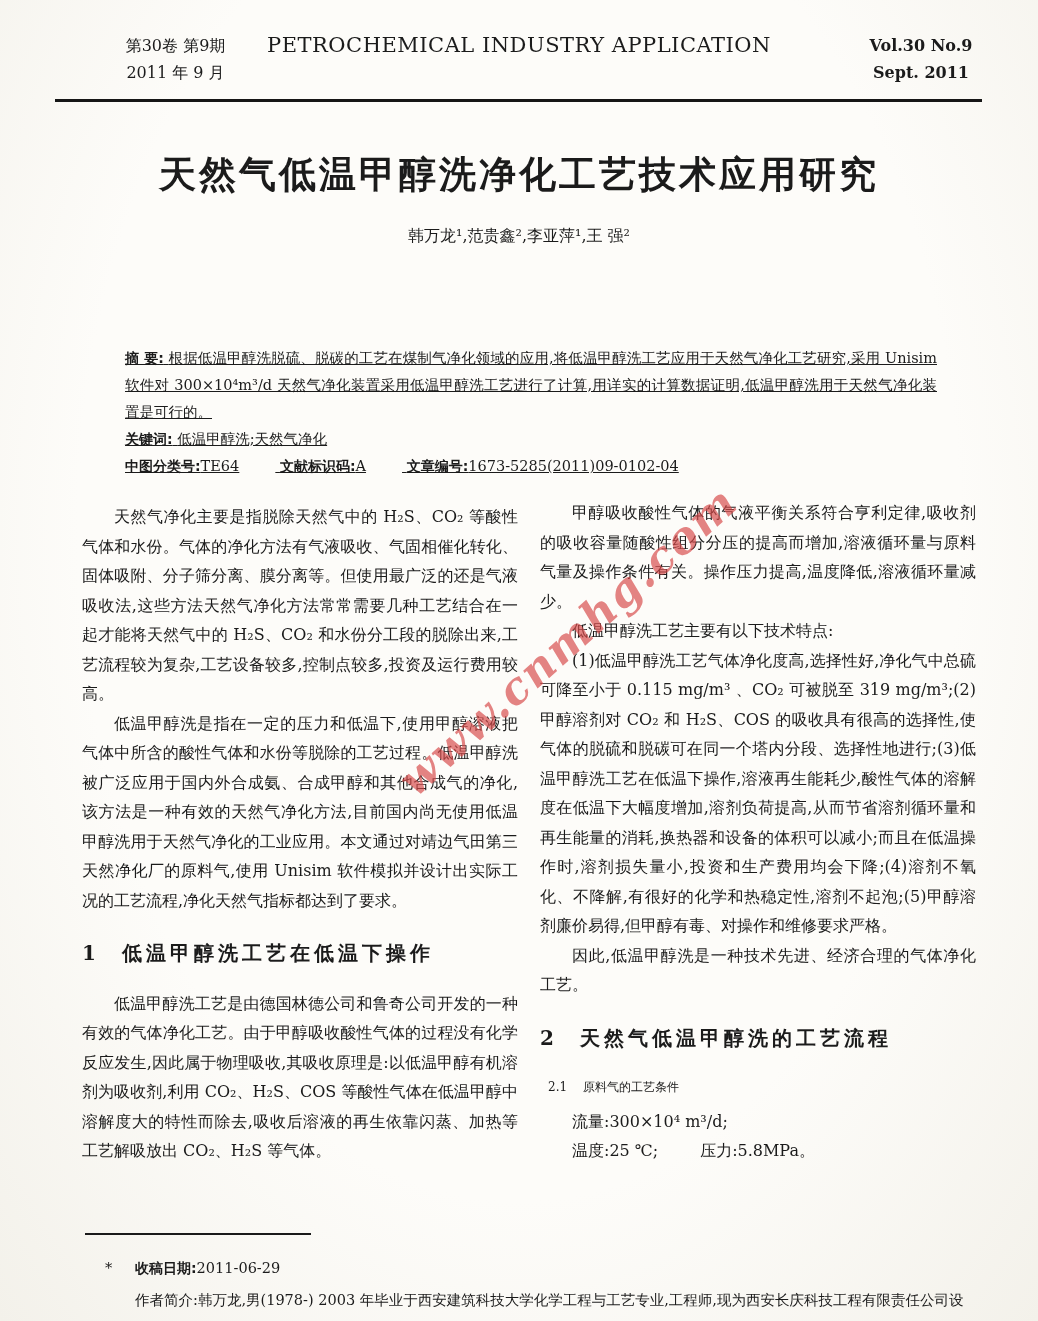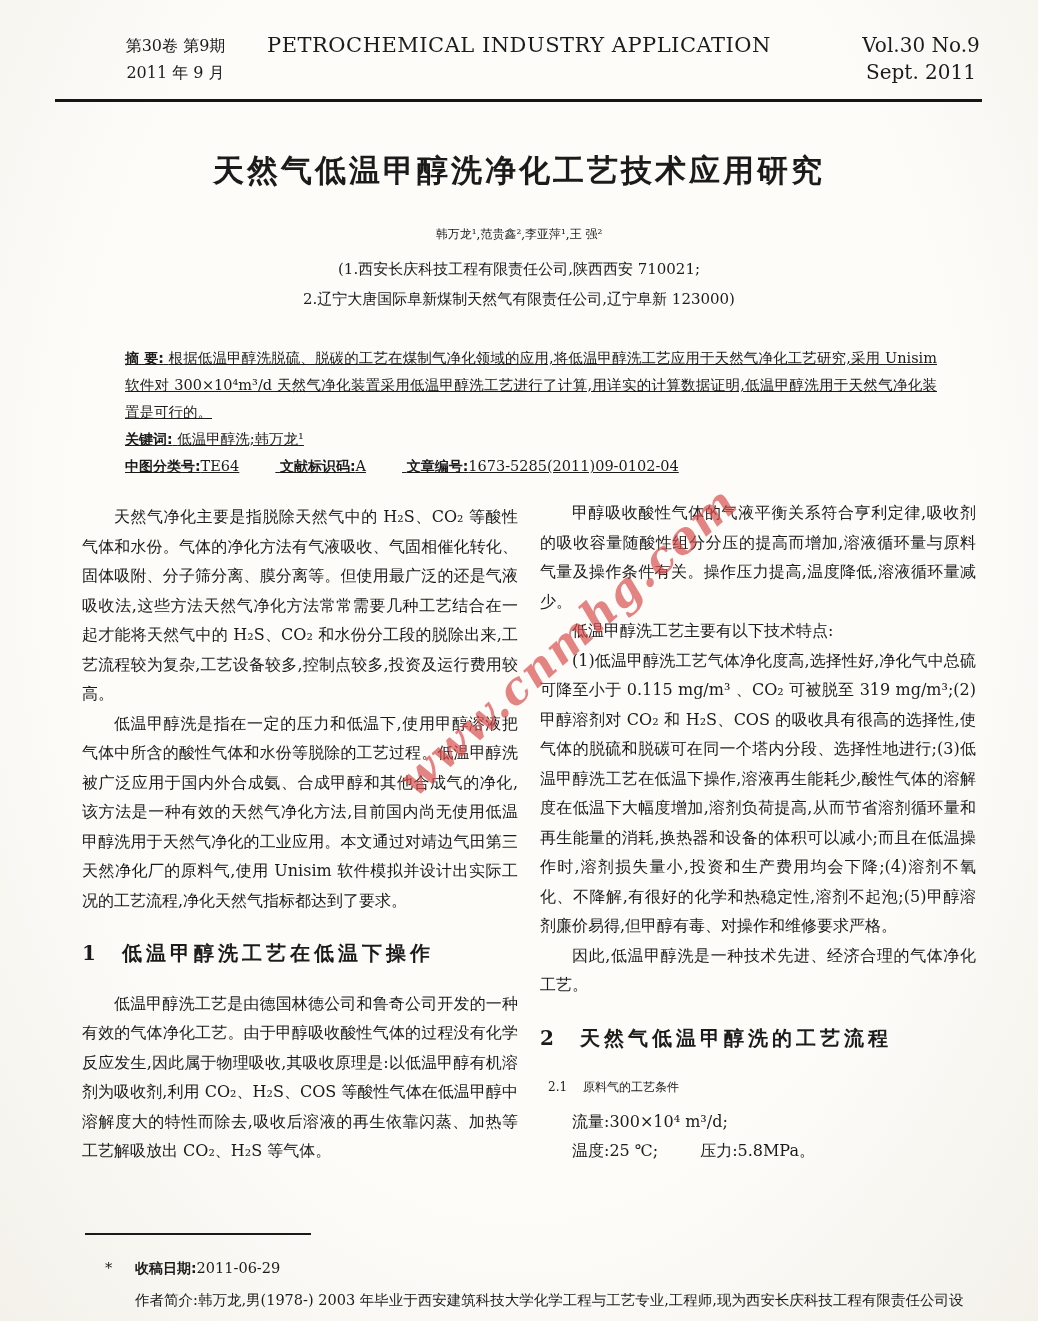--- a/index.html
+++ b/index.html
@@ -13,27 +13,27 @@
     color:#1b1b1b;
     font-family:"DejaVu Serif","Liberation Serif",serif;
   }
   
   .hdr-left{position:absolute;left:88px;top:32px;width:175px;text-align:center;
             font-size:16px;line-height:27px;}
   .hdr-center{position:absolute;left:0;right:0;top:32px;text-align:center;}
   .hdr-center .cn{font-size:17px;letter-spacing:7px;line-height:27px;}
   .hdr-center .en{font-size:21px;letter-spacing:.5px;line-height:27px;}
   .hdr-right{position:absolute;right:52px;top:32px;width:130px;text-align:center;
-             font-size:20px;line-height:27px;}
+             font-size:16px;line-height:27px;font-weight:bold;}
   .hdr-rule{position:absolute;left:55px;top:99px;width:927px;height:3px;background:#161616;}
 
   
   .title{position:absolute;left:0;right:0;top:150px;text-align:center;
-         font-size:31px;font-weight:bold;letter-spacing:3px;}
-  .authors{position:absolute;left:0;right:0;top:226px;text-align:center;font-size:12px;}
+         font-size:37px;font-weight:bold;letter-spacing:3px;}
+  .authors{position:absolute;left:0;right:0;top:226px;text-align:center;font-size:16px;}
   .affils{position:absolute;left:0;right:0;top:254px;text-align:center;
           font-size:15px;line-height:30px;}
 
   
   .abstract{position:absolute;left:125px;top:345px;width:812px;
             font-size:14.5px;line-height:27px;text-align:justify;text-decoration:underline;}
   .blabel{font-family:"DejaVu Sans","Liberation Sans",sans-serif;
           font-weight:bold;font-size:14px;}
   .clc-line span.pair{margin-right:36px;}
 
@@ -76,33 +76,29 @@
     <div class="en">PETROCHEMICAL INDUSTRY APPLICATION</div>
   </div>
   <div class="hdr-right">
     <div>Vol.30 No.9</div>
     <div>Sept. 2011</div>
   </div>
   <div class="hdr-rule"></div>
 
   <div class="title">天然气低温甲醇洗净化工艺技术应用研究</div>
   <div class="authors">韩万龙¹,范贵鑫²,李亚萍¹,王  强²</div>
-  <div class="affils">
-    <div>(1.西安长庆科技工程有限责任公司,陕西西安  710021;</div>
-    <div>2.辽宁大唐国际阜新煤制天然气有限责任公司,辽宁阜新  123000)</div>
-  </div>
 
   <div class="abstract">
     <div>
       <span class="blabel">摘  要:</span>
       <span>根据低温甲醇洗脱硫、脱碳的工艺在煤制气净化领域的应用,将低温甲醇洗工艺应用于天然气净化工艺研究,采用 Unisim 软件对 300×10⁴m³/d 天然气净化装置采用低温甲醇洗工艺进行了计算,用详实的计算数据证明,低温甲醇洗用于天然气净化装置是可行的。</span>
     </div>
     <div>
       <span class="blabel">关键词:</span>
-      <span>低温甲醇洗;韩万龙¹</span>
+      <span>低温甲醇洗;天然气净化</span>
     </div>
     <div class="clc-line">
       <span class="pair"><span class="blabel">中图分类号:</span><span>TE64</span></span>
       <span class="pair"><span class="blabel">文献标识码:</span><span>A</span></span>
       <span class="pair"><span class="blabel">文章编号:</span><span>1673-5285(2011)09-0102-04</span></span>
     </div>
   </div>
 
   <div class="columns">
     <div class="col">

